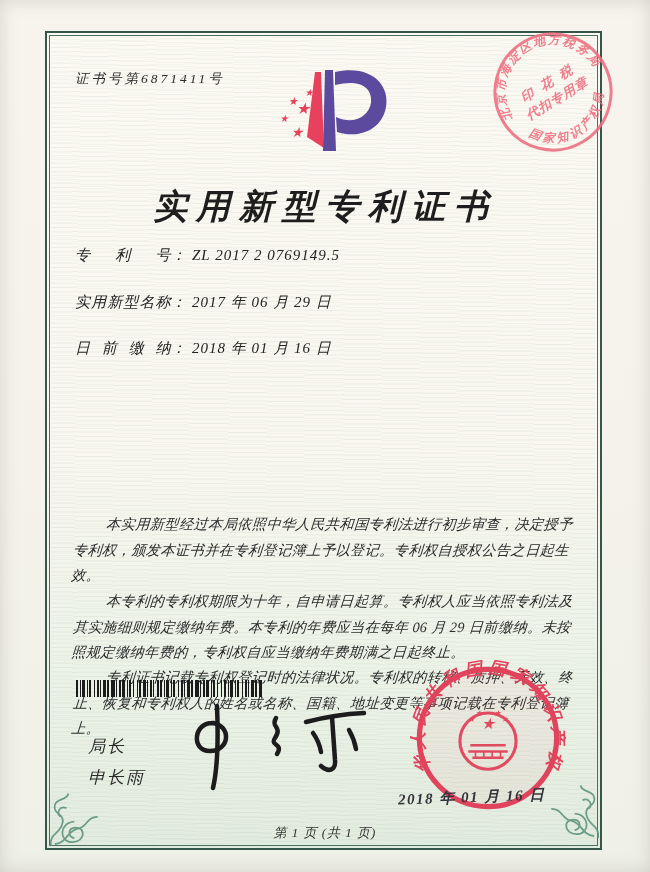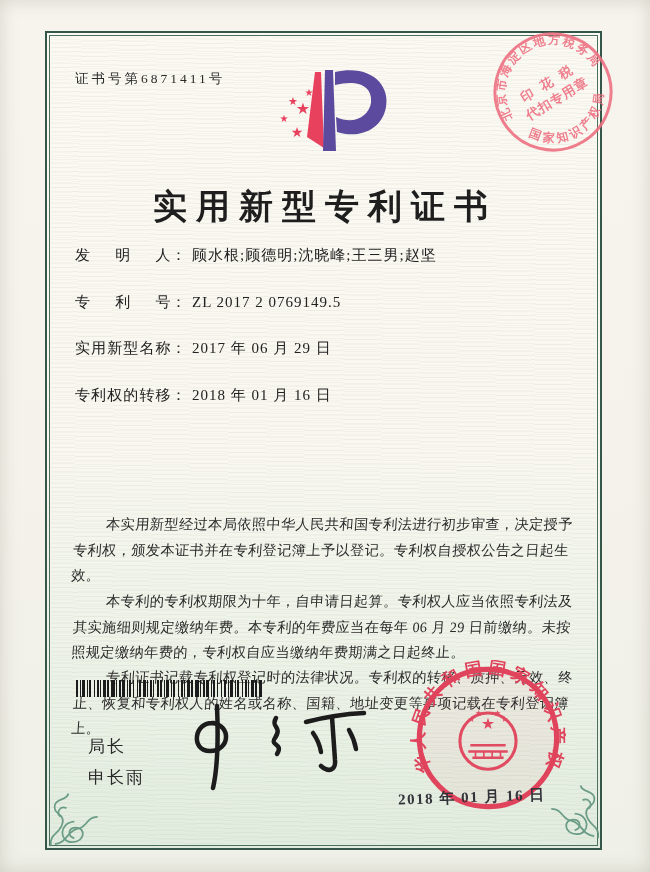--- a/index.html
+++ b/index.html
@@ -5,20 +5,21 @@
   html,body{margin:0;padding:0;}
   body{
     width:650px;height:872px;position:relative;overflow:hidden;
     background:#e7e4d9;
     font-family:"Liberation Serif","DejaVu Serif",serif;
   }
   .page{
     position:absolute;inset:0;
     background:linear-gradient(180deg,#f6f4ed 0%,#f4f2ea 55%,#eff0e7 100%);
     box-shadow:inset 0 0 18px rgba(120,115,95,.25);
+    font-style:italic;
   }
   
   .frame{
     position:absolute;left:45px;top:31px;width:557px;height:819px;
     border:2px solid #34574a;
     background:linear-gradient(180deg,#fbf9f2 0%,#f9f7ef 52%,#edf2e7 78%,#e2ecde 100%);
     box-sizing:border-box;
   }
   .frame::before{
     content:"";position:absolute;inset:2px;border:1px solid #4a6f5f;pointer-events:none;
@@ -86,30 +87,27 @@
     <text x="19" y="79" font-size="14" fill="#e8415e" text-anchor="middle">★</text>
     <polygon points="37,14 43,14 46,90 29,79" fill="#e8415e"></polygon>
     <polygon points="47,12 55,12 58,93 45,93" fill="#5b4a9e"></polygon>
     <path d="M57,14 C94,6 112,28 108,49 C104,72 81,81 59,74 L58,59 C77,68 91,57 93,45 C95,28 80,21 57,27 Z" fill="#5b4a9e"></path>
   </svg>
 
   <div class="title">实用新型专利证书</div>
 
   <div class="fields">
     <div class="field">
-      <span class="flabel">发 明 人</span><span class="fcolon">：</span><span class="fvalue">顾水根;顾德明;沈晓峰;王三男;赵坚</span>
-    </div>
-    <div class="field">
       <span class="flabel">专 利 号</span><span class="fcolon">：</span><span class="fvalue">ZL 2017 2 0769149.5</span>
     </div>
     <div class="field">
       <span class="flabel">实用新型名称</span><span class="fcolon">：</span><span class="fvalue">2017 年 06 月 29 日</span>
     </div>
     <div class="field">
-      <span class="flabel">专利权的转移</span><span class="fcolon">：</span><span class="fvalue">2018 年 01 月 16 日</span>
+      <span class="flabel">日前缴纳</span><span class="fcolon">：</span><span class="fvalue">2018 年 01 月 16 日</span>
     </div>
   </div>
 
   <div class="paras">
     <p>本实用新型经过本局依照中华人民共和国专利法进行初步审查，决定授予专利权，颁发本证书并在专利登记簿上予以登记。专利权自授权公告之日起生效。</p>
     <p>本专利的专利权期限为十年，自申请日起算。专利权人应当依照专利法及其实施细则规定缴纳年费。本专利的年费应当在每年 06 月 29 日前缴纳。未按照规定缴纳年费的，专利权自应当缴纳年费期满之日起终止。</p>
     <p>专利证书记载专利权登记时的法律状况。专利权的转移、质押、无效、终止、恢复和专利权人的姓名或名称、国籍、地址变更等事项记载在专利登记簿上。</p>
   </div>
 
   <svg class="barcode" width="188" height="17">
@@ -180,14 +178,15 @@
   </svg>
   <svg class="orn orn-br" width="78" height="78" viewBox="0 0 80 80">
     <g fill="none" stroke="#5f947d" stroke-width="1.8">
       <path d="M4,76 C2,62 14,64 16,52 C18,42 6,44 8,34 C10,26 20,30 22,22"></path>
       <path d="M8,74 C22,72 20,60 32,58 C42,56 40,46 52,46"></path>
       <path d="M28,68 c-7,-2 -7,-11 2,-11 c10,0 9,15 -4,15 c-14,0 -14,-20 2,-21"></path>
       <path d="M14,46 c-5,-4 -1,-12 6,-9"></path>
     </g>
   </svg>
 
+  <div class="footer">第 1 页 (共 1 页)</div>
 
 </div>
 
 </body></html>

